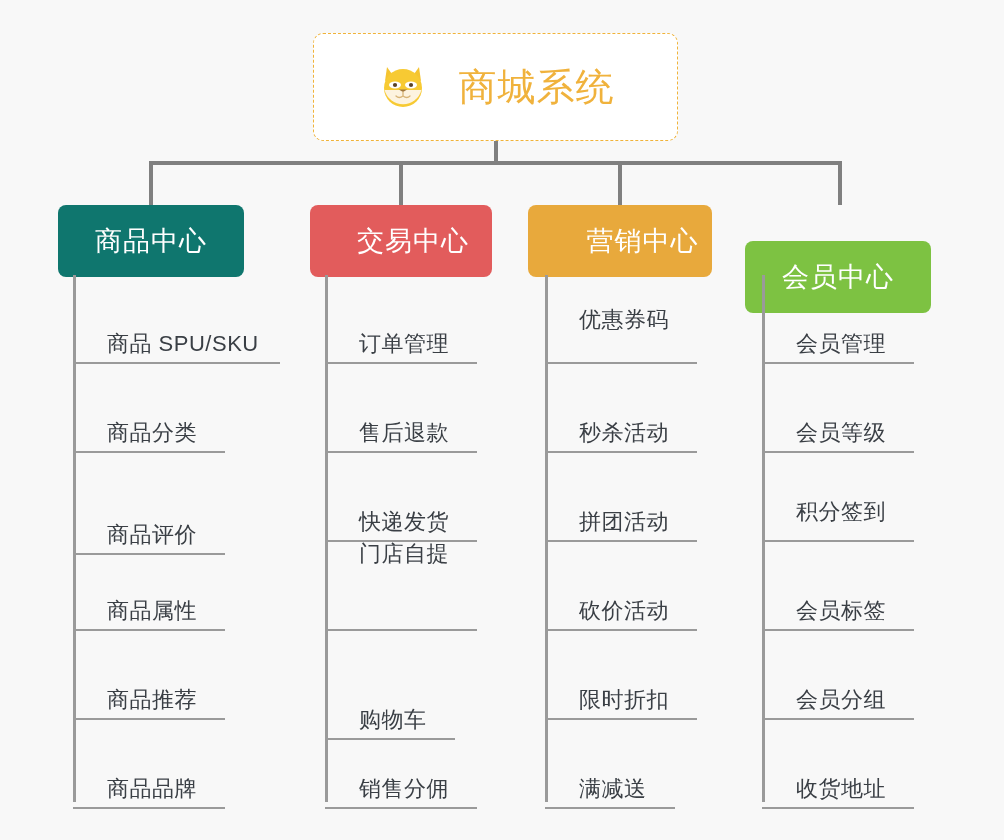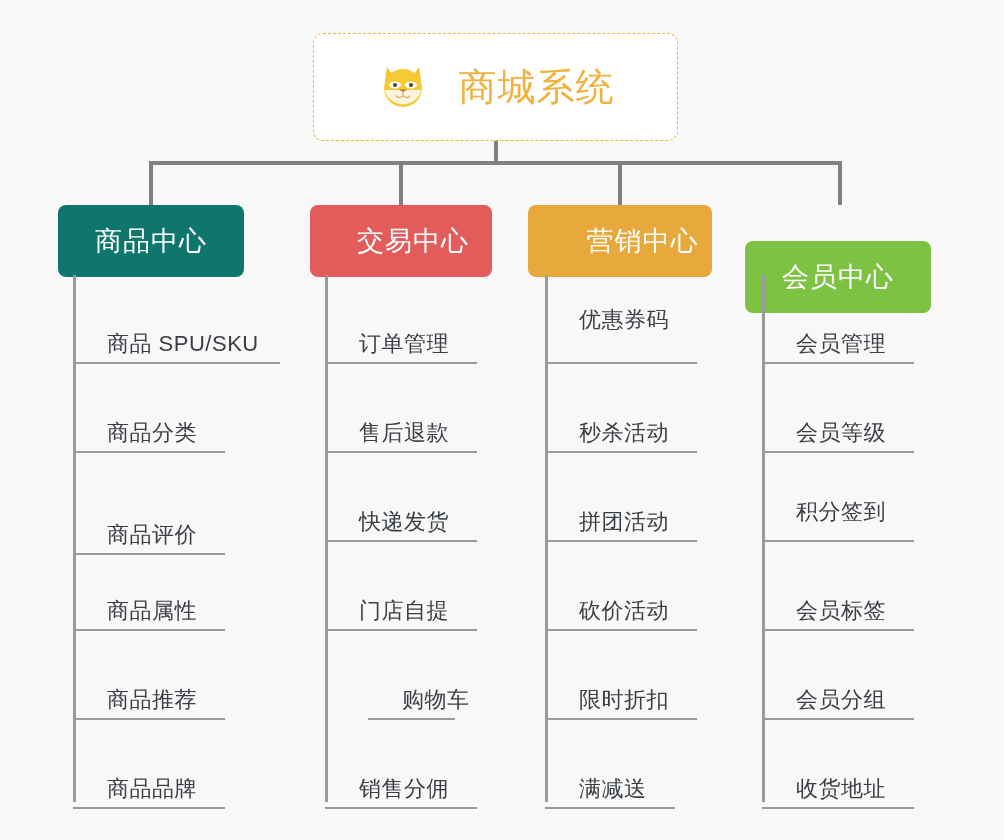--- a/index.html
+++ b/index.html
@@ -191,25 +191,25 @@
       <div class="leaf-underline"></div>
     </div>
     <div class="leaf" style="top: 89px; width: 152px;">
       <div class="leaf-label">售后退款</div>
       <div class="leaf-underline"></div>
     </div>
     <div class="leaf" style="top: 178px; width: 152px;">
       <div class="leaf-label">快递发货</div>
       <div class="leaf-underline"></div>
     </div>
-    <div class="leaf" style="top: 267px; width: 152px;">
+    <div class="leaf" style="top: 267px; width: 152px; justify-content: space-between;">
       <div class="leaf-label">门店自提</div>
       <div class="leaf-underline"></div>
     </div>
-    <div class="leaf" style="top: 356px; width: 130px; padding-left: 43px;">
+    <div class="leaf" style="top: 376px; width: 130px;">
       <div class="leaf-label">购物车</div>
       <div class="leaf-underline"></div>
     </div>
     <div class="leaf" style="top: 445px; width: 152px;">
       <div class="leaf-label">销售分佣</div>
       <div class="leaf-underline"></div>
     </div>
   </div>
 
   <div class="branch" style="left:545px;">

